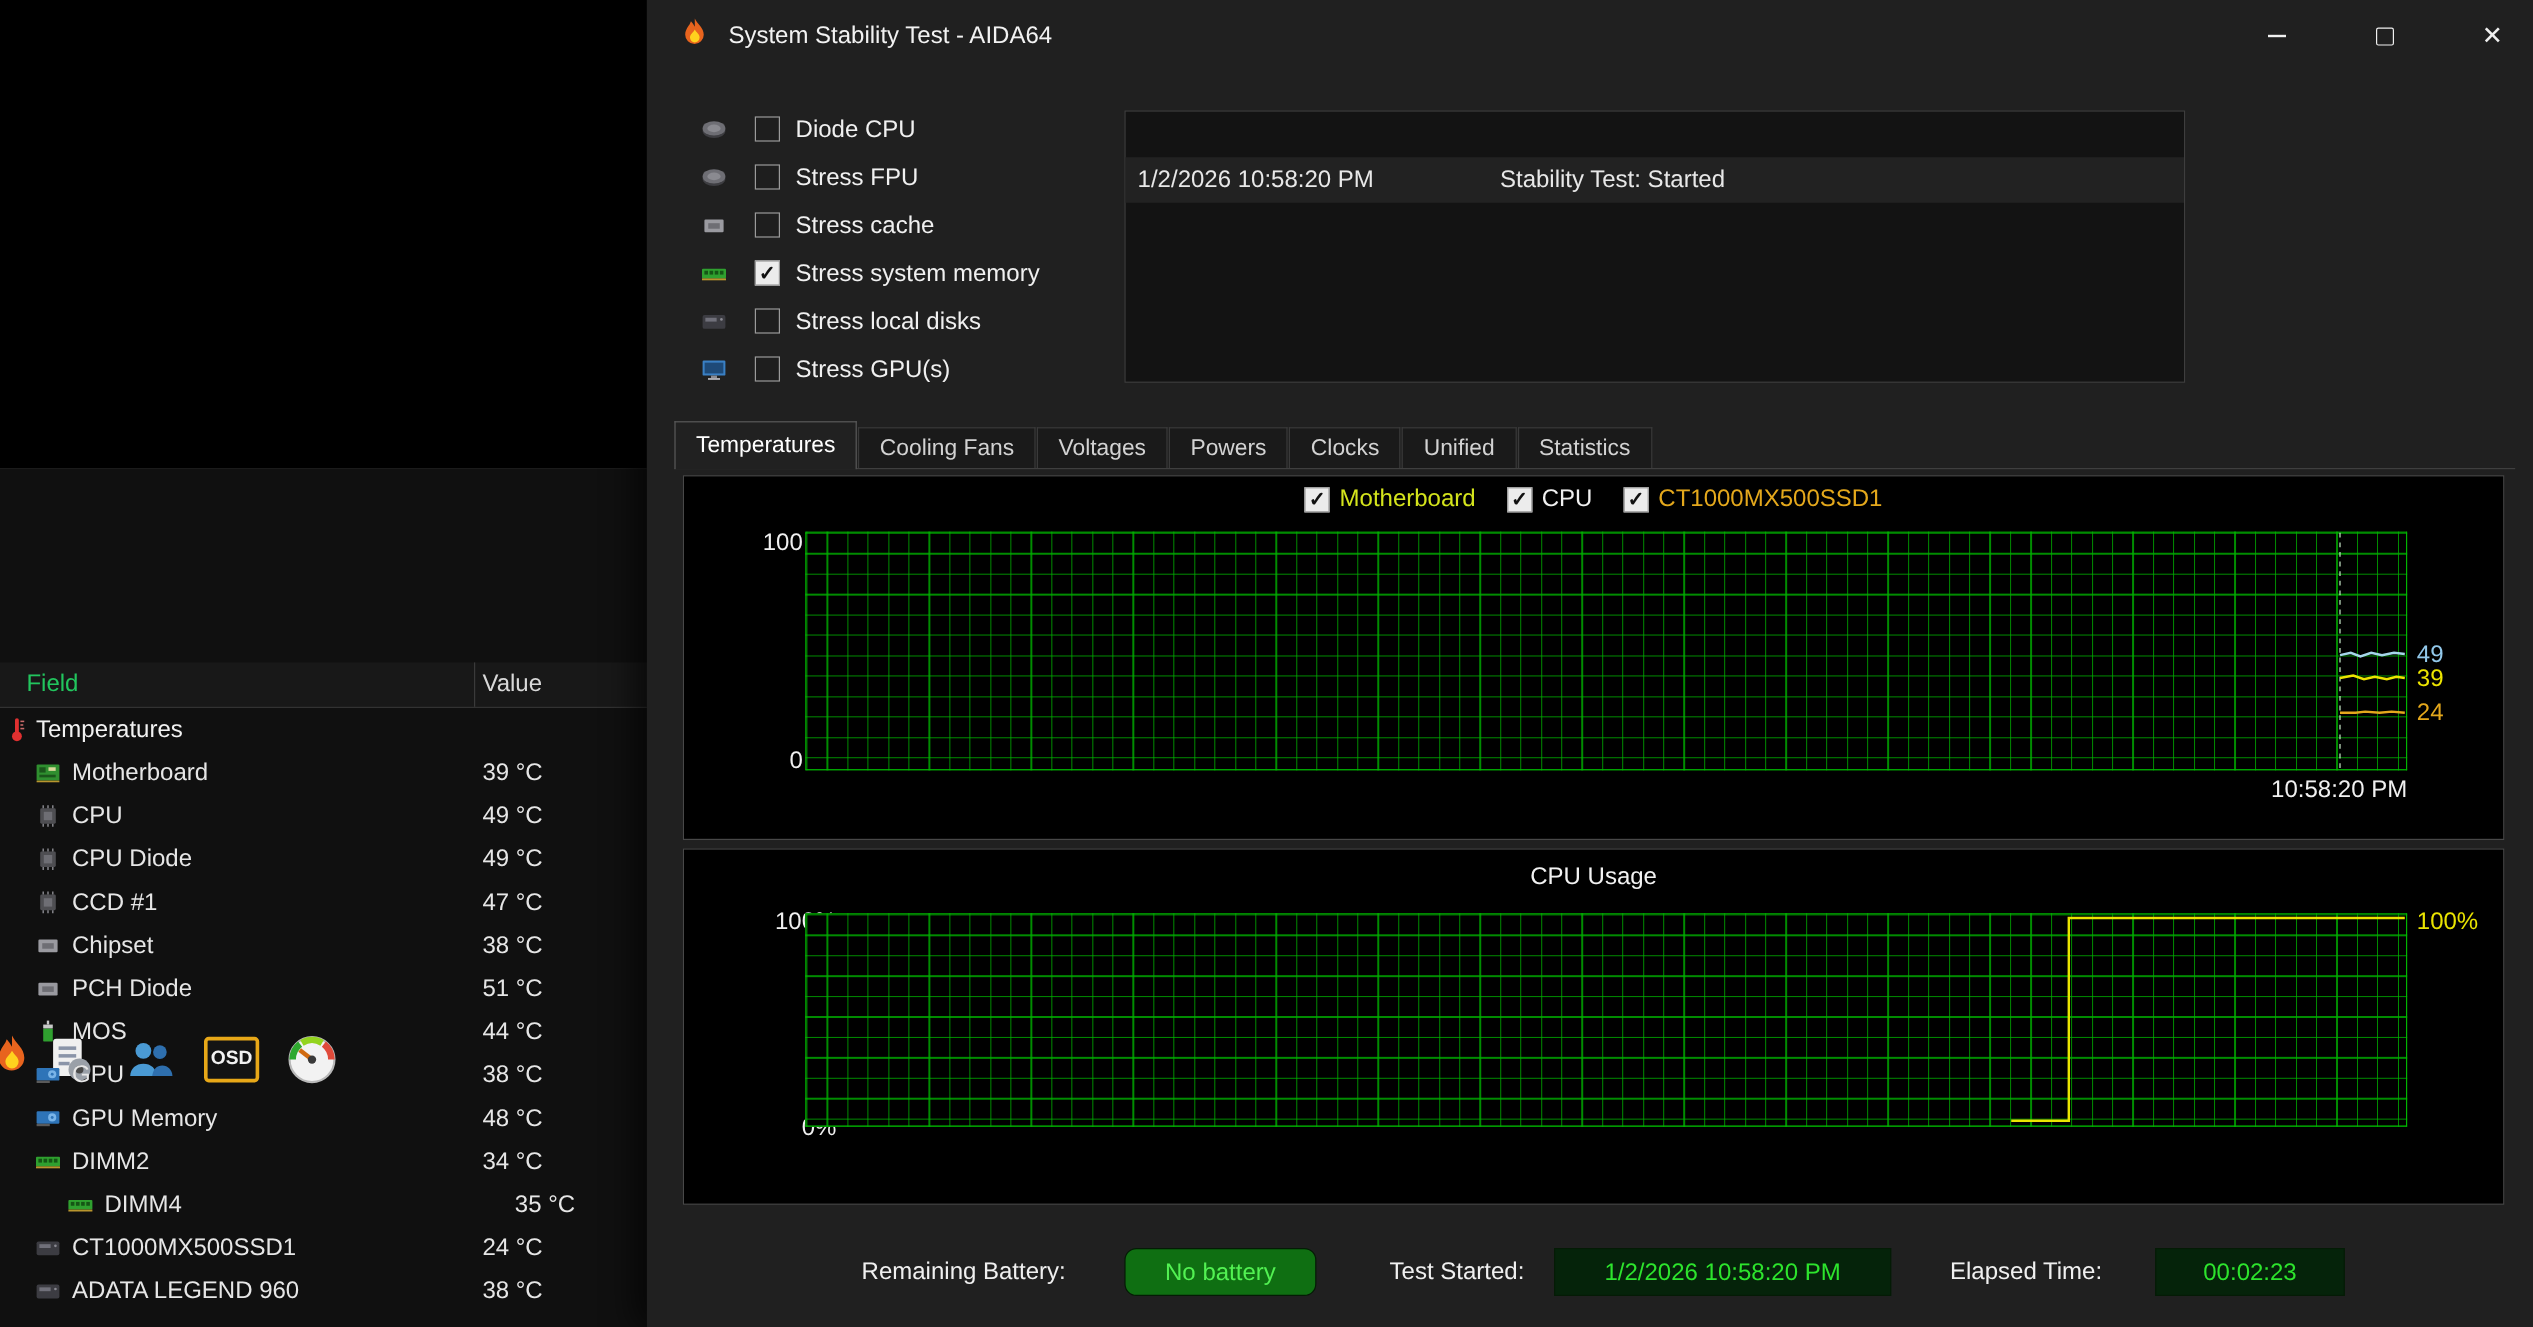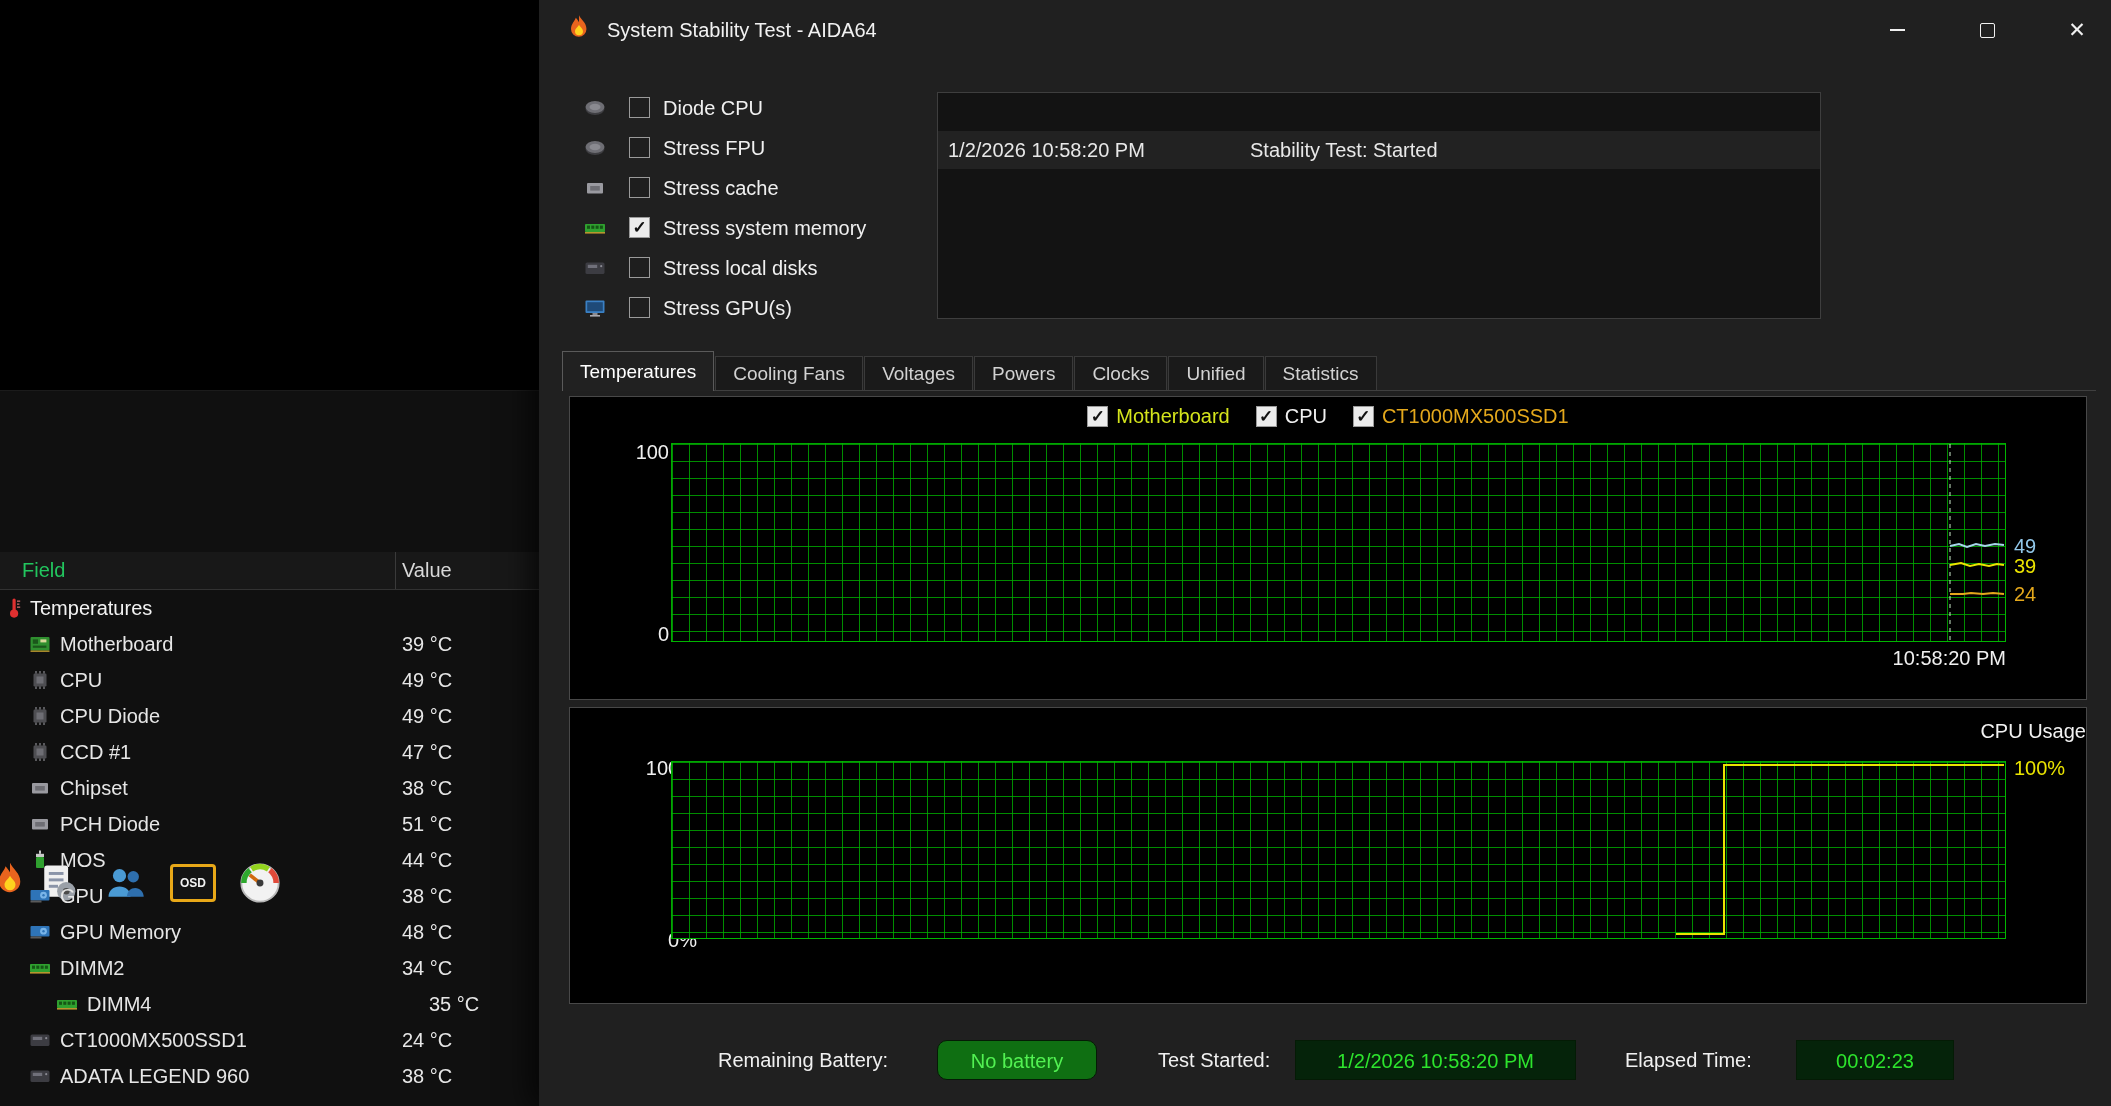--- a/index.html
+++ b/index.html
@@ -5,21 +5,21 @@
   html,body{margin:0;padding:0;background:#000;}
   body{font-family:"Liberation Sans",sans-serif;-webkit-font-smoothing:antialiased;}
   .app{position:relative;width:2111px;height:1106px;overflow:hidden;background:#000;color:#e8e8e8;font-size:20px;}
   .abs{position:absolute;}
 
   
   .sensor-top{left:0;top:0;width:539px;height:390px;background:#000;}
   .sensor-lower{left:0;top:390px;width:539px;height:716px;background:#101010;border-top:1px solid #1b1b1b;}
   .tool-icon{top:470px;width:44px;height:44px;}
   .osd-box{left:170px;top:473px;width:46px;height:38px;border:3px solid #e8a818;border-radius:4px;
-           background:#141414;color:#f2f2f2;font-weight:bold;font-size:12px;
+           background:#141414;color:#f2f2f2;font-weight:bold;font-size:16px;
            display:flex;align-items:center;justify-content:center;box-sizing:border-box;}
   .sensor-header{left:0;top:552px;width:539px;height:38px;background:#181818;border-bottom:1px solid #323232;box-sizing:border-box;}
   .sensor-header .h1{position:absolute;left:8px;top:0;line-height:37px;color:#22c55e;margin-left:14px;}
   .sensor-header .h2{position:absolute;left:402px;top:0;line-height:37px;color:#d8d8d8;}
   .colsep{position:absolute;left:395px;top:0;width:1px;height:37px;background:#3a3a3a;}
   .srow{left:0;width:539px;height:36px;line-height:36px;}
   .srow .ic{position:absolute;left:28px;top:6px;}
   .srow.group .ic{left:2px;}
   .srow .rl{position:absolute;left:60px;color:#e6e6e6;white-space:nowrap;}
   .srow.group .rl{left:30px;color:#f2f2f2;}
@@ -70,21 +70,21 @@
   .plot{position:absolute;left:101px;background:
         repeating-linear-gradient(to right, rgba(0,175,0,.8) 0 1px, transparent 1px 17px),
         repeating-linear-gradient(to bottom, rgba(0,175,0,.8) 0 1px, transparent 1px 17px),
         #000;
         border:1px solid rgba(0,185,0,.9);box-sizing:content-box;}
   .plot1{top:46px;width:1333px;height:197px;}
   .plot2{top:53px;width:1333px;height:176px;}
   .axlab{position:absolute;left:0;width:92px;text-align:right;color:#f0f0f0;white-space:nowrap;padding-left:35px;}
   .rval{position:absolute;left:1444px;white-space:nowrap;}
   .timelab{position:absolute;left:1100px;top:250px;width:336px;text-align:right;color:#f0f0f0;}
-  .cputitle{position:absolute;left:0;top:12px;width:100%;text-align:right;color:#f2f2f2;}
+  .cputitle{position:absolute;left:0;top:12px;width:100%;text-align:center;color:#f2f2f2;}
   svg.trace{position:absolute;left:101px;overflow:visible;}
 
   .footlabel{top:1040px;height:40px;line-height:40px;color:#f0f0f0;white-space:nowrap;}
   .footbox{top:1040px;height:40px;line-height:40px;text-align:center;border:1px solid #041b05;box-sizing:border-box;}
   .battbox{background:#0f6f12;}
   .darkgreenbox{background:#05230a;}
   .hiddenassets{position:absolute;width:0;height:0;overflow:hidden;}
 </style>
 </head>
 <body>

